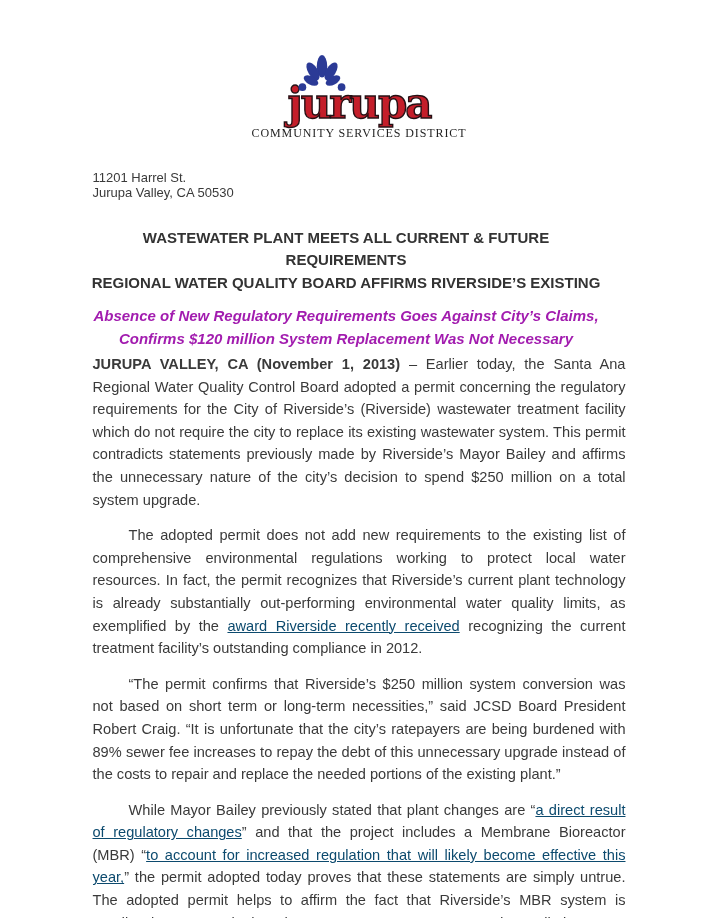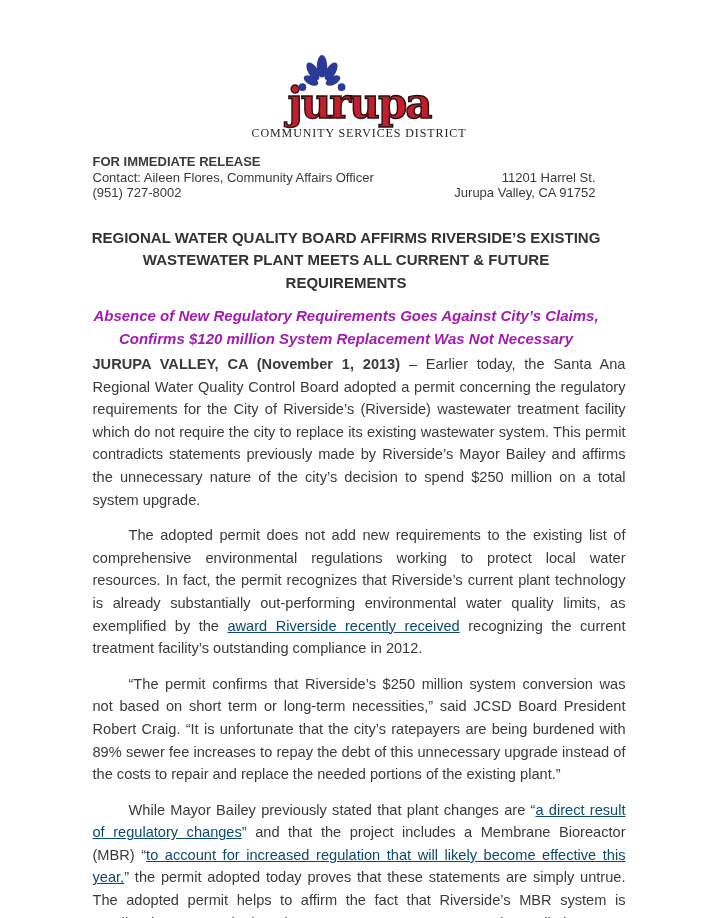--- a/index.html
+++ b/index.html
@@ -51,21 +51,20 @@
   .release-info {
     margin-top: 15px;
     display: flex;
     justify-content: space-between;
     font-size: 13px;
     line-height: 15.5px;
     color: #3a3a3a;
   }
   .release-info .label { font-weight: 700; }
   .release-info .right {
-    text-align: right;
     margin-top: 15.5px;
     margin-right: 30px;
   }
 
   
   .centered-block {
     position: relative;
     left: -12px;
     width: 531px;
     text-align: center;
@@ -126,34 +125,29 @@
           </g>
         <circle cx="6.5" cy="41" r="4.6"></circle>
         <circle cx="53.5" cy="41" r="4.6"></circle>
       </g>
     </svg>
     <div class="wordmark">jurupa</div>
     <div class="tagline">COMMUNITY SERVICES DISTRICT</div>
   </header>
 
   <section class="release-info">
-    <div class="left">
-      <div class="label">FOR IMMEDIATE RELEASE</div>
-      <div>Contact: Aileen Flores, Community Affairs Officer</div>
-      <div>(951) 727-8002</div>
-    </div>
     <div class="right">
       <div>11201 Harrel St.</div>
-      <div>Jurupa Valley, CA 91752</div>
+      <div>Jurupa Valley, CA 50530</div>
     </div>
   </section>
 
   <h1 class="headline centered-block">
+    <div>WASTEWATER PLANT MEETS ALL CURRENT &amp; FUTURE REQUIREMENTS</div>
     <div>REGIONAL WATER QUALITY BOARD AFFIRMS RIVERSIDE’S EXISTING</div>
-    <div>WASTEWATER PLANT MEETS ALL CURRENT &amp; FUTURE REQUIREMENTS</div>
   </h1>
 
   <h2 class="subheadline centered-block">
     <div>Absence of New Regulatory Requirements Goes Against City’s Claims,</div>
     <div>Confirms $120 million System Replacement Was Not Necessary</div>
   </h2>
 
   <main class="body-text">
       <p class=""><span class="bold">JURUPA VALLEY, CA (November 1, 2013) </span><span>– Earlier today, the Santa Ana Regional Water Quality Control Board adopted a permit concerning the regulatory requirements for the City of Riverside’s (Riverside) wastewater treatment facility which do not require the city to replace its existing wastewater system. This permit contradicts statements previously made by Riverside’s Mayor Bailey and affirms the unnecessary nature of the city’s decision to spend $250 million on a total system upgrade.</span></p>
       <p class="indent"><span>The adopted permit does not add new requirements to the existing list of comprehensive environmental regulations working to protect local water resources. In fact, the permit recognizes that Riverside’s current plant technology is already substantially out-performing environmental water quality limits, as exemplified by the </span><a href="#">award Riverside recently received</a><span> recognizing the current treatment facility’s outstanding compliance in 2012.</span></p>

